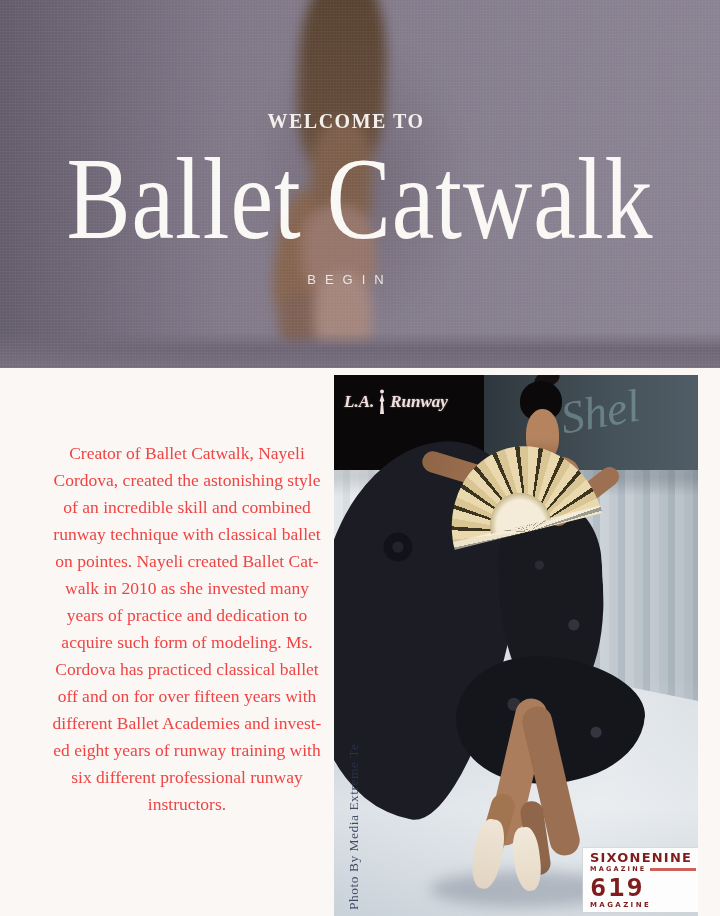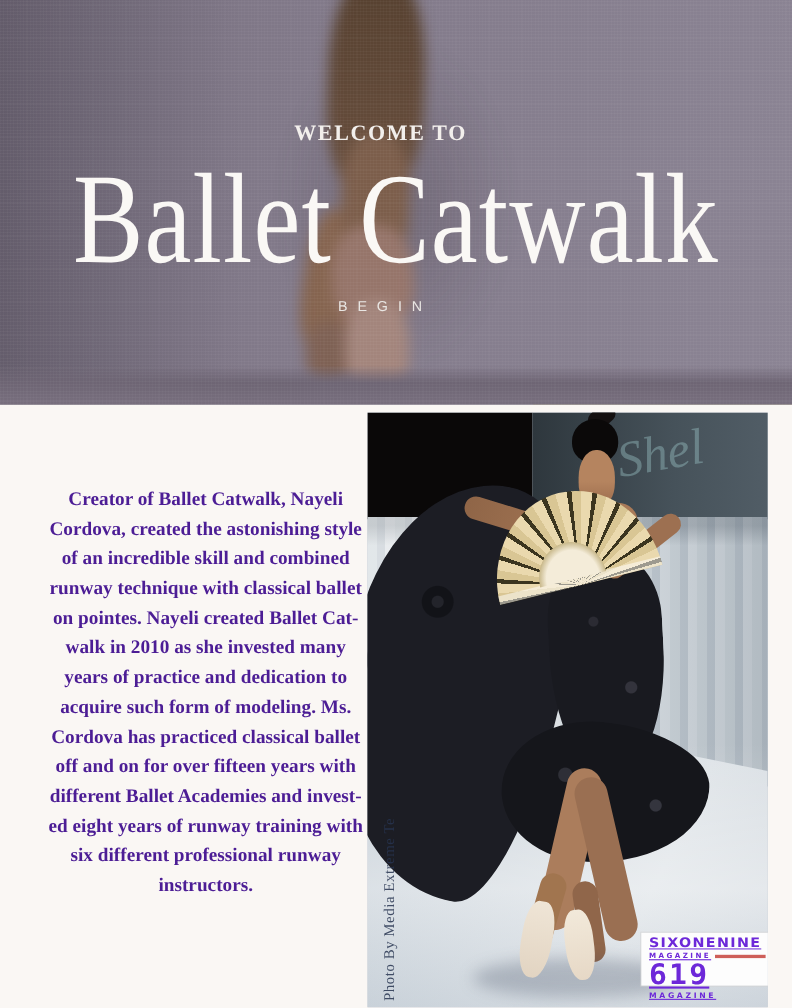--- a/index.html
+++ b/index.html
@@ -44,22 +44,22 @@
           letter-spacing:1px; color:#faf8f5; transform:scaleY(1.22); transform-origin:50% 30%;
           white-space:nowrap; }
   .begin { position:relative; top:128px; left:-10px; display:inline-block;
           font-family:"Liberation Sans", sans-serif; font-size:13px; font-weight:normal;
           letter-spacing:9px; color:#e9e6e3; text-decoration:none; cursor:pointer; }
 
   
   .content { position:absolute; left:0; top:368px; width:720px; height:548px;
           background:#faf7f4; }
   .article { position:absolute; left:38px; top:72px; width:298px;
-          font-size:17.5px; line-height:27px; text-align:center; color:#4c1d95;
-          white-space:pre-line;font-weight:bold; }
+          font-size:17.5px; line-height:27px; text-align:center; color:#ef4444;
+          white-space:pre-line; }
 
   
   .photo { position:absolute; left:334px; top:7px; width:364px; height:541px;
           overflow:hidden; background:#c7ced6; }
   .backdrop-black { position:absolute; left:0; top:0; width:150px; height:97px; background:#0a0808; }
   .backdrop-slate { position:absolute; left:150px; top:0; width:214px; height:97px;
           background:linear-gradient(90deg,#2e373d 0%,#46525a 60%,#515d66 100%); }
   .curtain { position:absolute; left:0; top:95px; width:364px; height:245px;
           background:repeating-linear-gradient(90deg,#d3dade 0 9px,#c3cbd2 9px 16px,#dde2e6 16px 25px);
           }
@@ -129,24 +129,24 @@
           color:#f0e1e0; font-style:italic; font-weight:bold; font-size:17px;
           text-shadow:0 0 2px rgba(240,200,200,.55); }
   .la-figure { width:8px; height:26px; display:inline-block; }
   .watermark { position:absolute; left:226px; top:4px; width:150px; font-style:italic;
           font-size:46px; color:rgba(155,196,198,.42); transform:rotate(-10deg);
           white-space:nowrap; }
   .credit { position:absolute; left:12px; bottom:6px; height:278px;
           writing-mode:vertical-rl; transform:rotate(180deg);
           font-size:13.5px; letter-spacing:.5px; color:#273450; opacity:.85; }
 
-  .badge { position:absolute; right:-5px; top:473px; width:120px; height:48px;
+  .badge { position:absolute; right:-5px; top:473px; width:120px; height:64px;
           background:#fdfdfd; padding:5px 6px 4px 7px;
-          font-family:"DejaVu Sans", sans-serif; color:#6d28d9;
-          box-shadow:0 0 0 1px rgba(210,210,210,.6);text-decoration:underline; }
+          font-family:"DejaVu Sans", sans-serif; color:#7f1d1d;
+          box-shadow:0 0 0 1px rgba(210,210,210,.6); }
   .badge-name { font-size:13px; font-weight:bold; letter-spacing:1.2px; line-height:12px;
           transform:scaleY(.92); transform-origin:left top; white-space:nowrap; }
   .badge-sub-row { display:flex; align-items:center; gap:4px; margin-top:0px; }
   .badge-sub { font-size:6.5px; font-weight:bold; letter-spacing:2.2px; }
   .badge-url { width:46px; height:3px; background:#c2372f; opacity:.8; }
   .badge-619 { font-family:"DejaVu Sans Mono", monospace; font-size:27px; font-weight:bold;
           letter-spacing:2px; line-height:26px; margin-top:2px; transform:scaleY(.95);
           transform-origin:left top; }
   .badge-mag2 { font-size:7px; font-weight:bold; letter-spacing:2.4px; margin-top:0; }
 </style>
@@ -217,20 +217,28 @@
         <div class="skirt-lace"></div>
         <div class="thigh-a"></div>
         <div class="thigh-b"></div>
         <div class="shin-a"></div>
         <div class="shin-b"></div>
         <div class="floor-shadow"></div>
         <div class="pointe-a"></div>
         <div class="pointe-b"></div>
       </div>
 
+      <div class="la-logo">
+        <span>L.A.</span>
+        <svg class="la-figure" viewBox="0 0 8 26" xmlns="http://www.w3.org/2000/svg">
+          <circle cx="4" cy="2.4" r="2" fill="#f0e1e0"></circle>
+          <path d="M4 4.5 L6.4 12 L5 13 L6 25 L2 25 L3 13 L1.6 12 Z" fill="#f0e1e0"></path>
+        </svg>
+        <span>Runway</span>
+      </div>
 
       <div class="watermark">Shel</div>
 
       <div class="credit">Photo By Media Extreme Te</div>
 
       <div class="badge">
         <div class="badge-name">SIXONENINE</div>
         <div class="badge-sub-row">
           <span class="badge-sub">MAGAZINE</span>
           <span class="badge-url"></span>

